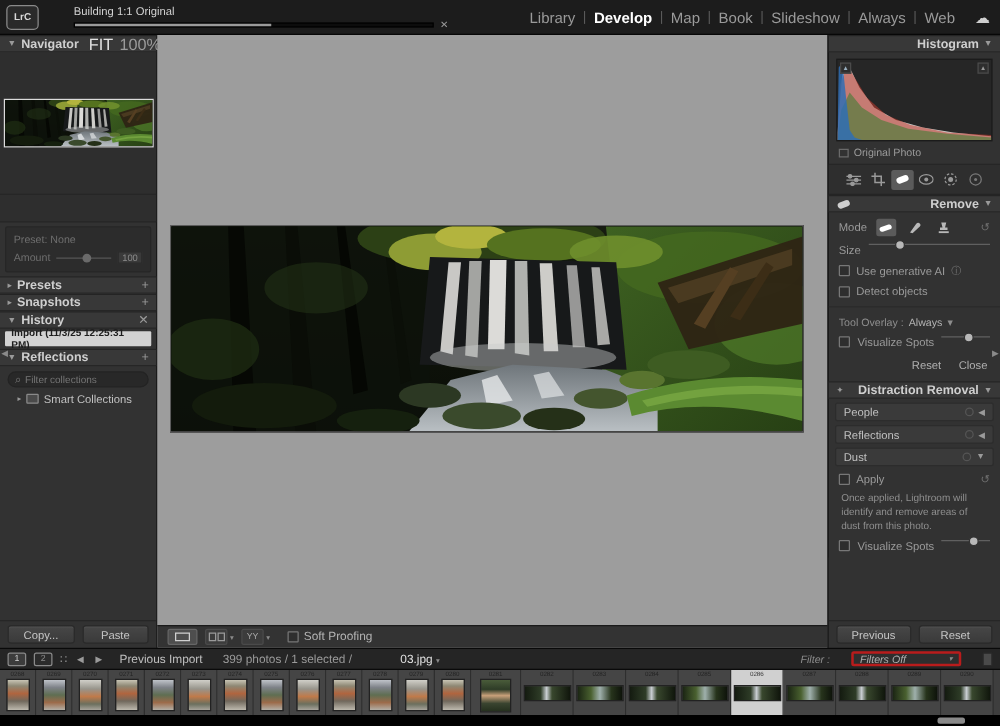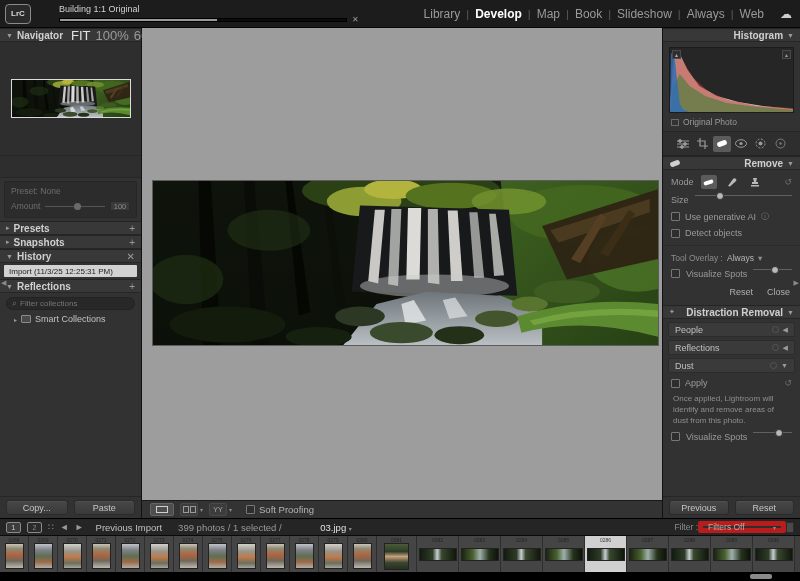--- a/index.html
+++ b/index.html
@@ -17,21 +17,21 @@
   .progress-fill { height:100%; background:#9a9a9a; }
   .progress-close { color:#9a9a9a; font-size:8px; line-height:8px; cursor:default; }
   .modules { position:absolute; right:30px; top:0; height:28px; display:flex; align-items:center; font-size:12px; color:#9a9a9a; }
   .modules .module { padding:0 6px; cursor:default; }
   .modules .module.active { color:#ffffff; font-weight:bold; }
   .modules .sep { color:#5a5a5a; font-size:11px; }
   .cloud { position:absolute; right:8px; top:7px; color:#cfcfcf; font-size:12px; }
 
   
   .main { display:flex; height:490px; }
-  .panel-left { width:142px; background:#323232; border-right:1px solid #121212; display:flex; flex-direction:column; font-size:10px; color:#b8b8b8; position:relative; }
+  .panel-left { width:126px; background:#323232; border-right:1px solid #121212; display:flex; flex-direction:column; font-size:10px; color:#b8b8b8; position:relative; }
   .panel-right { width:138px; background:#323232; border-left:1px solid #121212; display:flex; flex-direction:column; font-size:10px; color:#b8b8b8; position:relative; }
   .center { flex:1; display:flex; flex-direction:column; background:#9d9d9d; position:relative; }
 
   .phead { height:14px; display:flex; align-items:center; padding:0 6px; background:#383838; border-top:1px solid #242424; border-bottom:1px solid #262626; color:#cfcfcf; font-size:10px; font-weight:bold; gap:4px; }
   .phead .tri { font-size:7px; color:#9a9a9a; font-weight:normal; }
   .phead .grow { flex:1; }
   .phead .hbtn { font-weight:normal; color:#9a9a9a; font-size:10px; }
 
   
   .nav-zoom { display:flex; gap:5px; font-size:13px; font-weight:normal; color:#9a9a9a; align-items:center; }
@@ -43,21 +43,21 @@
 
   
   .preset-amount { margin:3px 4px; padding:4px 6px 6px; background:#2c2c2c; border:1px solid #262626; border-radius:2px; color:#6e6e6e; }
   .pa-line1 { font-size:8.5px; margin-bottom:5px; }
   .pa-line2 { display:flex; align-items:center; gap:5px; font-size:8.5px; }
   .pa-track { flex:1; height:1px; background:#555; position:relative; }
   .pa-knob { position:absolute; top:-3px; left:48%; width:7px; height:7px; border-radius:50%; background:#6a6a6a; }
   .pa-val { width:20px; height:10px; background:#closest; background:#3a3a3a; border:1px solid #2a2a2a; font-size:7.5px; color:#8a8a8a; text-align:center; line-height:10px; }
 
   
-  .hist-item { margin:2px 4px; height:12px; background:#d2d2d2; border-radius:1px; color:#1e1e1e; font-size:8px; display:flex; align-items:center; padding:0 5px; }
+  .hist-item { margin:2px 4px; height:12px; background:#d2d2d2; border-radius:1px; color:#1e1e1e; font-size:8px; display:flex; align-items:center; padding:0 5px;font-weight:bold; }
 
   
   .coll-body { padding:4px 6px; display:flex; flex-direction:column; gap:4px; }
   .coll-search { display:flex; align-items:center; gap:3px; height:13px; background:#282828; border:1px solid #232323; border-radius:7px; padding:0 5px; }
   .coll-search .mag { color:#777; font-size:9px; }
   .coll-search input { flex:1; background:transparent; border:none; outline:none; color:#bbb; font-size:8px; width:80px; }
   .coll-row { display:flex; align-items:center; gap:4px; font-size:9px; color:#c2c2c2; padding-left:8px; }
   .coll-row .tri { font-size:6px; color:#9a9a9a; }
   .coll-row .cicon { width:10px; height:8px; border:1px solid #8a8a8a; border-radius:1px; background:#4a4a4a; }
 
@@ -115,23 +115,23 @@
   .dr-desc { font-size:8px; color:#8f8f8f; line-height:1.35; padding:0 2px; }
 
   
   .fsbar { height:18px; background:#252525; border-top:1px solid #000; border-bottom:1px solid #0a0a0a; display:flex; align-items:center; gap:6px; padding:0 6px; font-size:9.5px; color:#b0b0b0; }
   .mon { width:15px; height:11px; border:1px solid #8a8a8a; border-radius:2px; font-size:7px; color:#cfcfcf; display:flex; align-items:center; justify-content:center; background:#3c3c3c; }
   .mon.dim { background:#2b2b2b; color:#8a8a8a; }
   .fs-ic { color:#9a9a9a; font-size:9px; }
   .fs-src { margin-left:6px; color:#c0c0c0; }
   .fs-status { color:#9a9a9a; margin-left:10px; }
   .fs-file { color:#e0e0e0;margin-left:36px; }
-  .fs-right { margin-left:auto; display:flex; align-items:center; gap:0; }
+  .fs-right { margin-left:auto; display:flex; align-items:center; gap:17px;font-style:italic; }
   .fs-filter-label { font-size:8.5px; color:#8e8e8e; }
-  .fs-filter { width:88px; height:12px; background:#2e2e2e; border:5px solid #b91c1c; border-radius:2px; font-size:8.5px; color:#b0b0b0; display:flex; align-items:center; padding:0 5px; justify-content:space-between; }
+  .fs-filter { width:88px; height:12px; background:#2e2e2e; border:2px solid #b91c1c; border-radius:2px; font-size:8.5px; color:#b0b0b0; display:flex; align-items:center; padding:0 5px; justify-content:space-between; }
   .fs-switch { width:8px; height:11px; background:#4a4a4a; border:1px solid #2a2a2a; border-radius:1px; }
 
   
   .filmstrip { height:36px; background:#3e3e3e; display:flex; overflow:hidden; }
   .fs-cell { height:36px; border-right:1px solid #2e2e2e; display:flex; flex-direction:column; align-items:center; background:#454545; flex:0 0 auto; }
   .fs-cell.selected { background:#d0d0d0; }
   .fs-cell .lbl { font-size:5px; color:#242424; height:7px; line-height:8px; }
   .fs-cell.selected .lbl { color:#3a3a3a; }
   .thumb { border:1px solid #222; }
   .t-street { width:19px; height:26px; }

